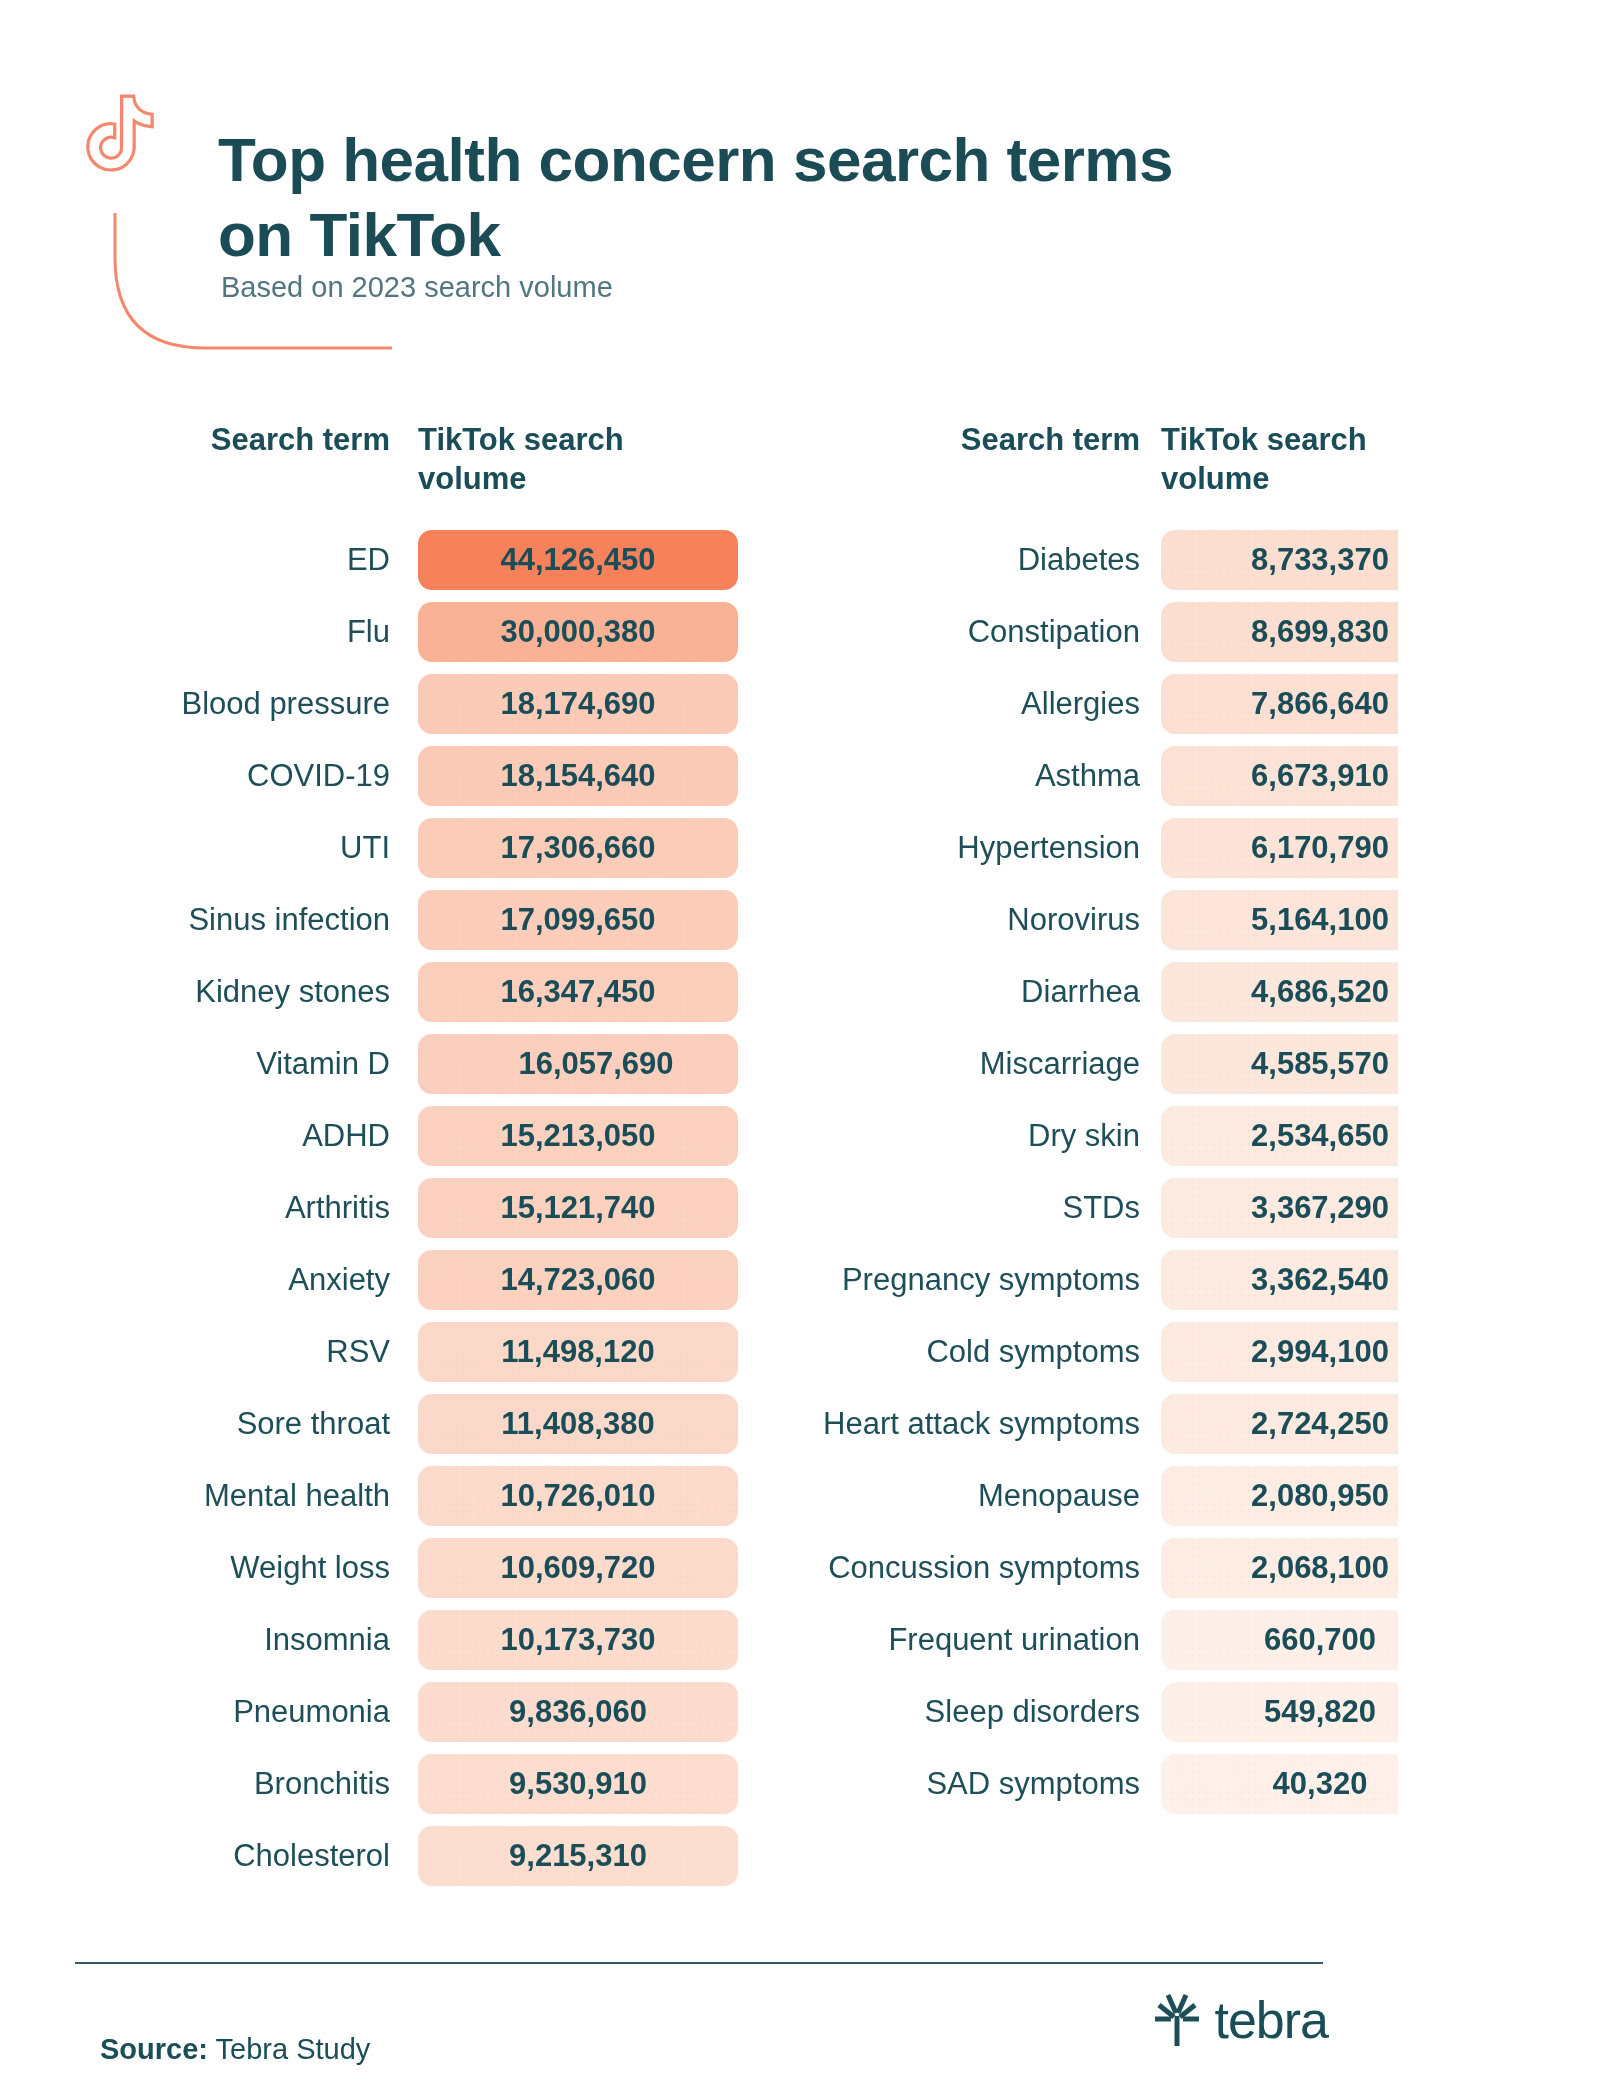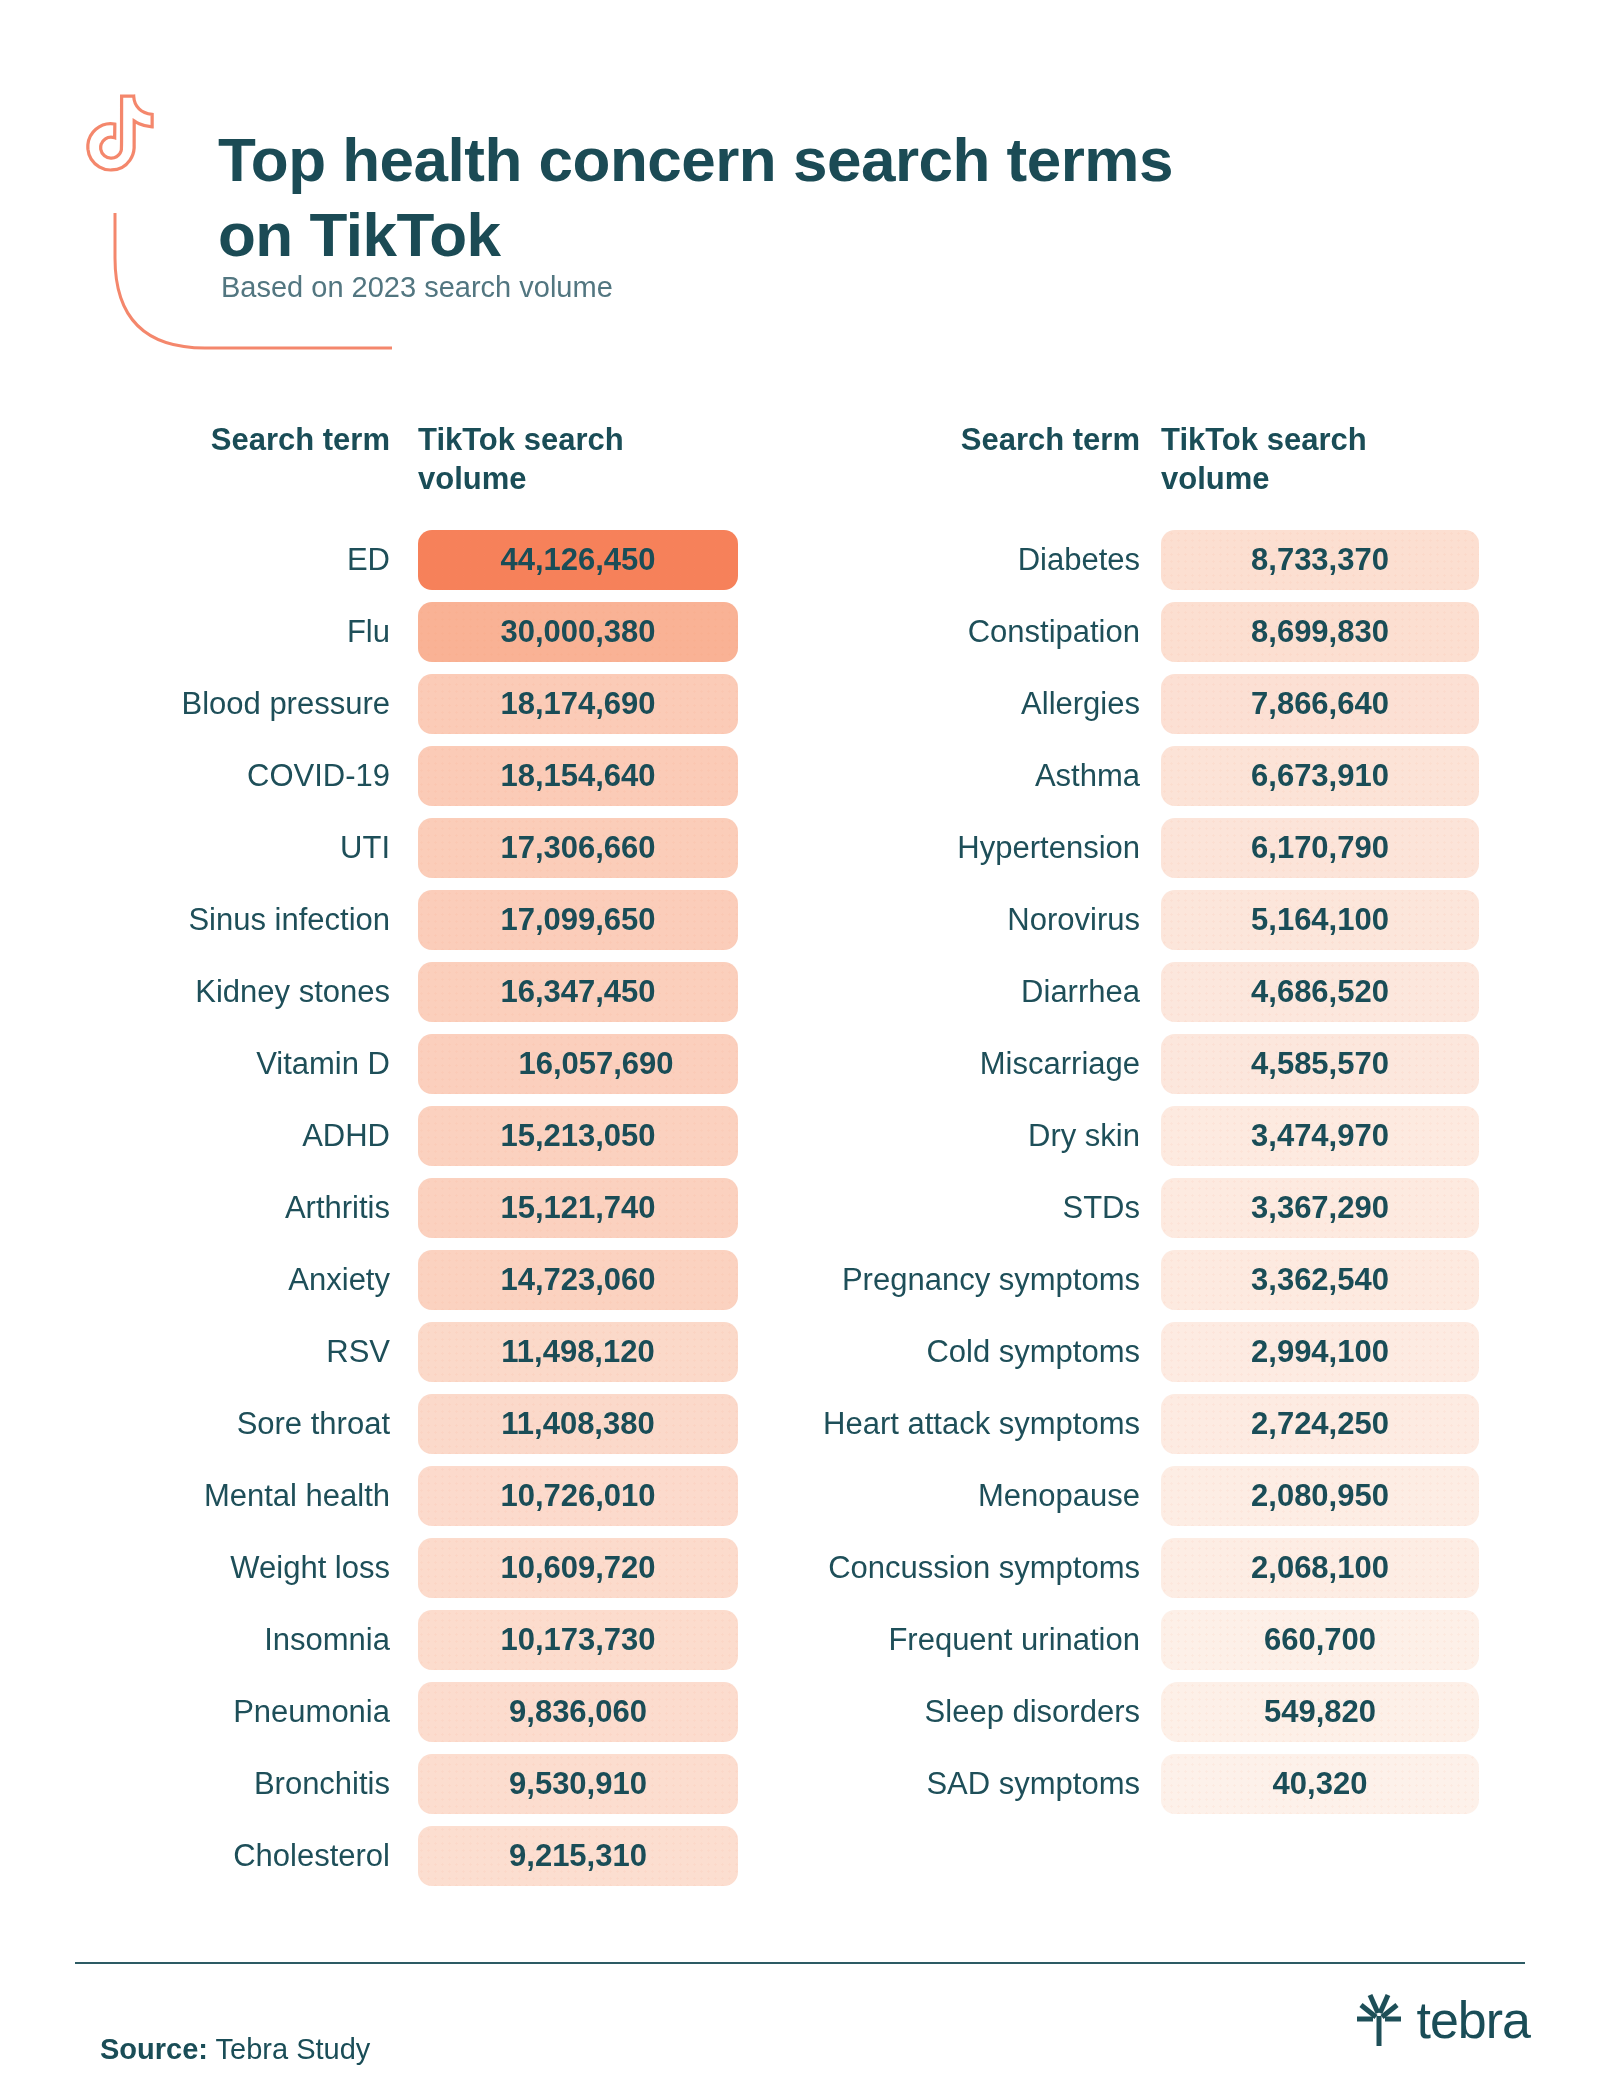--- a/index.html
+++ b/index.html
@@ -1,17 +1,17 @@
 <!DOCTYPE html>
 <html><head>
 <meta charset="utf-8">
 <style>
   html,body{margin:0;padding:0;background:#ffffff;}
   body{font-family:"Liberation Sans", sans-serif; color:#1A4D57;}
-  .page{position:relative;width:1600px;height:2092px;background:#ffffff;overflow:hidden;text-decoration:underline;}
+  .page{position:relative;width:1398px;height:2092px;background:#ffffff;overflow:hidden;text-decoration:underline;}
 
   
   .title{position:absolute;left:218px;top:80px;font-size:62px;line-height:75px;
          font-weight:600;color:#1B4B55;letter-spacing:-0.5px;}
   .subtitle{position:absolute;left:221px;top:242px;font-size:29px;color:#527680;}
   .tiktok-icon{position:absolute;left:83px;top:94px;}
   .deco-curve{position:absolute;left:100px;top:205px;}
 
   
   .tables{position:absolute;top:420px;left:0;width:1600px;}
@@ -109,21 +109,21 @@
         <div class="pill" style="background-color: rgb(252, 227, 215);">6,673,910</div>
         <div class="term">Hypertension</div>
         <div class="pill" style="background-color: rgb(252, 228, 217);">6,170,790</div>
         <div class="term">Norovirus</div>
         <div class="pill" style="background-color: rgb(252, 230, 219);">5,164,100</div>
         <div class="term">Diarrhea</div>
         <div class="pill" style="background-color: rgb(252, 231, 221);">4,686,520</div>
         <div class="term">Miscarriage</div>
         <div class="pill" style="background-color: rgb(252, 231, 221);">4,585,570</div>
         <div class="term">Dry skin</div>
-        <div class="pill" style="background-color: rgb(253, 234, 224);">3,474,970</div>
+        <div class="pill" style="background-color: rgb(253, 234, 224);">2,534,650</div>
         <div class="term">STDs</div>
         <div class="pill" style="background-color: rgb(253, 234, 224);">3,367,290</div>
         <div class="term">Pregnancy symptoms</div>
         <div class="pill" style="background-color: rgb(253, 234, 224);">3,362,540</div>
         <div class="term">Cold symptoms</div>
         <div class="pill" style="background-color: rgb(253, 235, 226);">2,994,100</div>
         <div class="term">Heart attack symptoms</div>
         <div class="pill" style="background-color: rgb(253, 235, 226);">2,724,250</div>
         <div class="term">Menopause</div>
         <div class="pill" style="background-color: rgb(253, 237, 228);">2,080,950</div>

